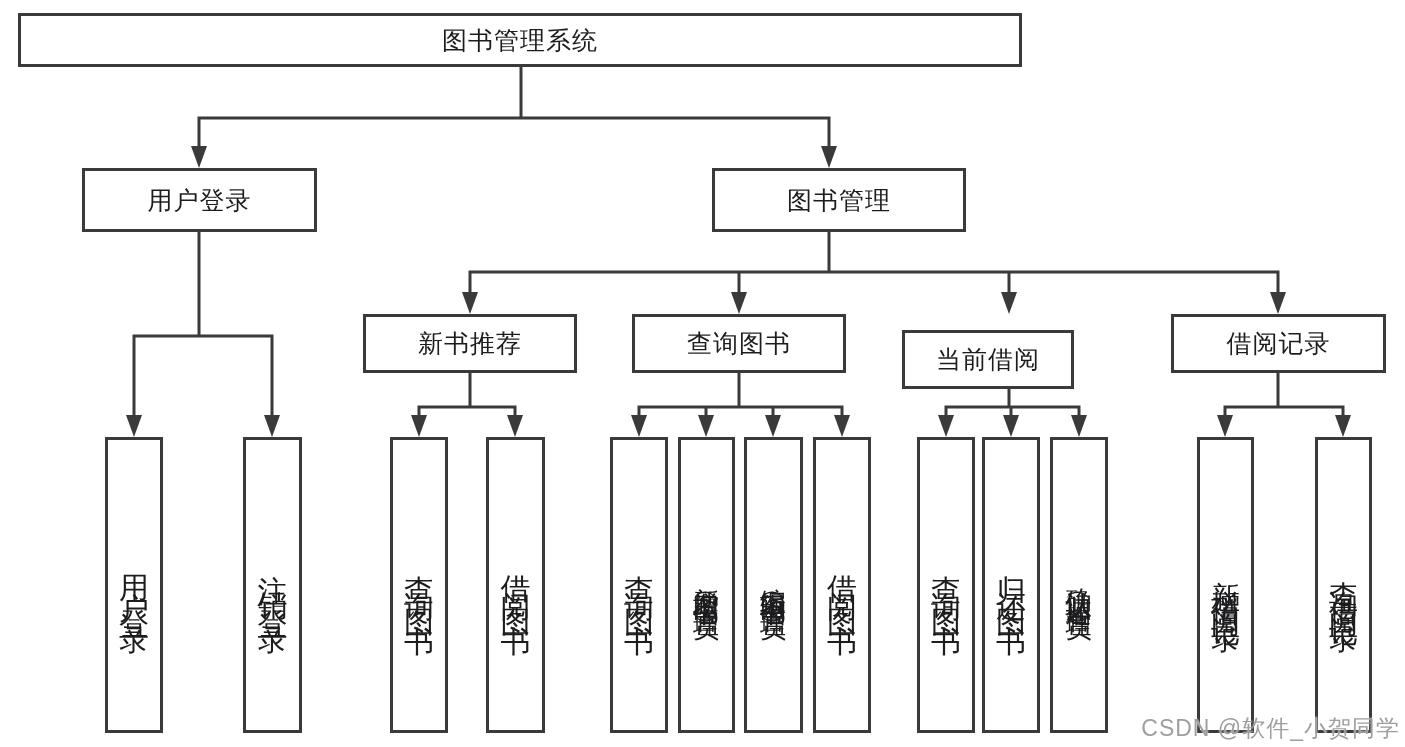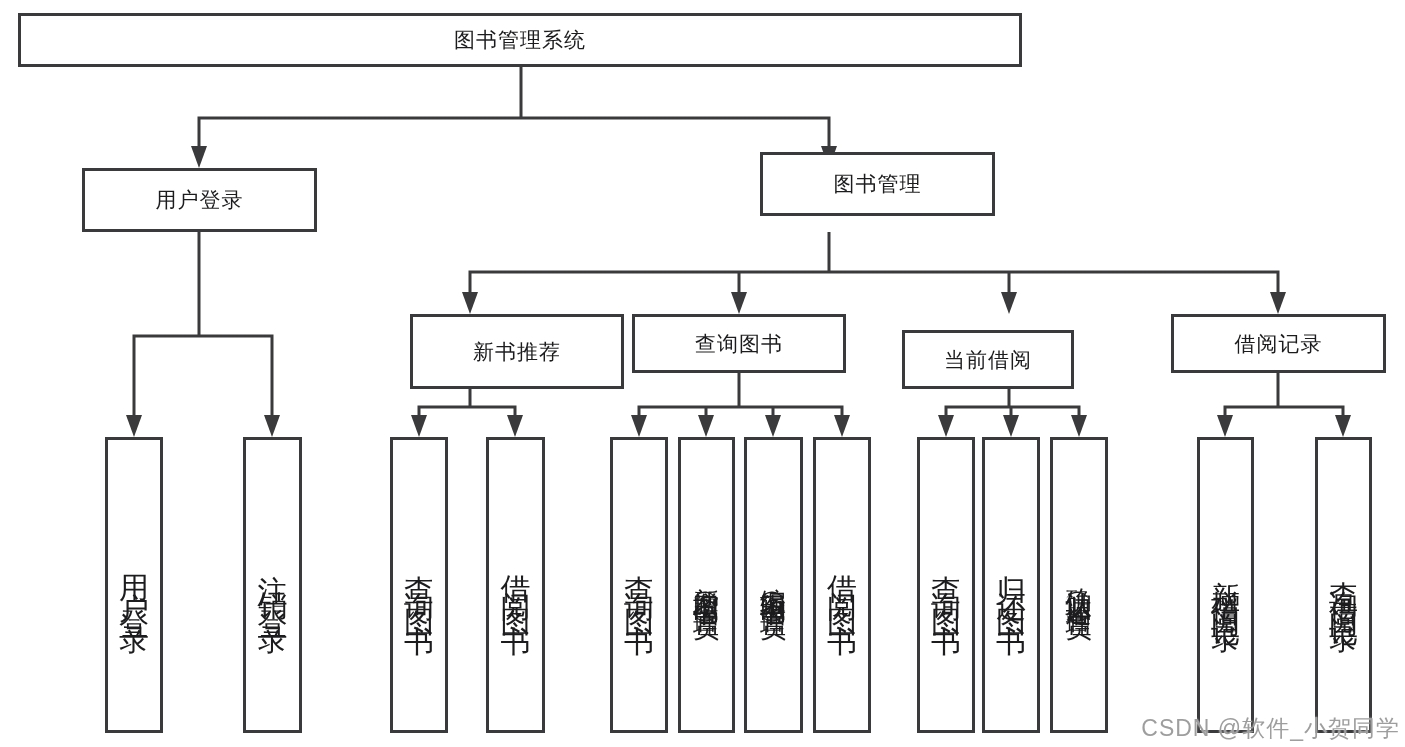--- a/index.html
+++ b/index.html
@@ -3,21 +3,21 @@
 <meta charset="utf-8">
 <style>
   html,body{margin:0;padding:0;background:#ffffff;}
   body{width:1405px;height:747px;font-family:"Liberation Sans",sans-serif;}
   .stage{position:relative;width:1405px;height:747px;background:#fff;overflow:hidden;}
   .connectors{position:absolute;left:0;top:0;width:1405px;height:747px;}
   .node{
     position:absolute;box-sizing:border-box;background:#fff;
     border:3px solid #3a3a3c;color:#1c1c1e;
     display:flex;align-items:center;justify-content:center;
-    font-size:21px;letter-spacing:1px;white-space:nowrap;
+    font-size:25px;letter-spacing:1px;white-space:nowrap;
   }
   .leaf{
     position:absolute;box-sizing:border-box;background:#fff;
     border:3px solid #3a3a3c;color:#1c1c1e;
     display:flex;align-items:center;justify-content:center;
     writing-mode:vertical-rl;text-orientation:mixed;line-height:1;
   }
   .leaf.s4{font-size:30px;letter-spacing:17px;}
   .leaf.s6{font-size:29px;letter-spacing:9px;}
   .leaf.s9{font-size:26px;letter-spacing:4px;}
@@ -86,23 +86,23 @@
       <polygon points="1003,415 1019,415 1011,437"></polygon>
       <polygon points="1071,415 1087,415 1079,437"></polygon>
       <polygon points="1217,415 1233,415 1225,437"></polygon>
       <polygon points="1335,415 1351,415 1343,437"></polygon>
     </g>
   </svg>
 
   <div class="node" style="left:18px;top:13px;width:1004px;height:54px;">图书管理系统</div>
 
   <div class="node" style="left:82px;top:168px;width:235px;height:64px;">用户登录</div>
-  <div class="node" style="left:712px;top:152px;width:235px;height:64px;margin-left:48px;">图书管理</div>
+  <div class="node" style="left:712px;top:168px;width:254px;height:64px;">图书管理</div>
 
-  <div class="node" style="left:363px;top:314px;width:214px;height:75px;margin-left:47px;">新书推荐</div>
+  <div class="node" style="left:363px;top:314px;width:214px;height:59px;">新书推荐</div>
   <div class="node" style="left:632px;top:314px;width:214px;height:59px;">查询图书</div>
   <div class="node" style="left:902px;top:314px;width:172px;height:59px;margin-top:16px;">当前借阅</div>
   <div class="node" style="left:1171px;top:314px;width:215px;height:59px;">借阅记录</div>
 
   <div class="leaf s4" style="left:105px;top:437px;width:58px;height:296px;">用户登录</div>
   <div class="leaf s4" style="left:243px;top:437px;width:59px;height:296px;">注销登录</div>
 
   <div class="leaf s4" style="left:390px;top:437px;width:58px;height:296px;">查询图书</div>
   <div class="leaf s4" style="left:486px;top:437px;width:59px;height:296px;">借阅图书</div>
 

